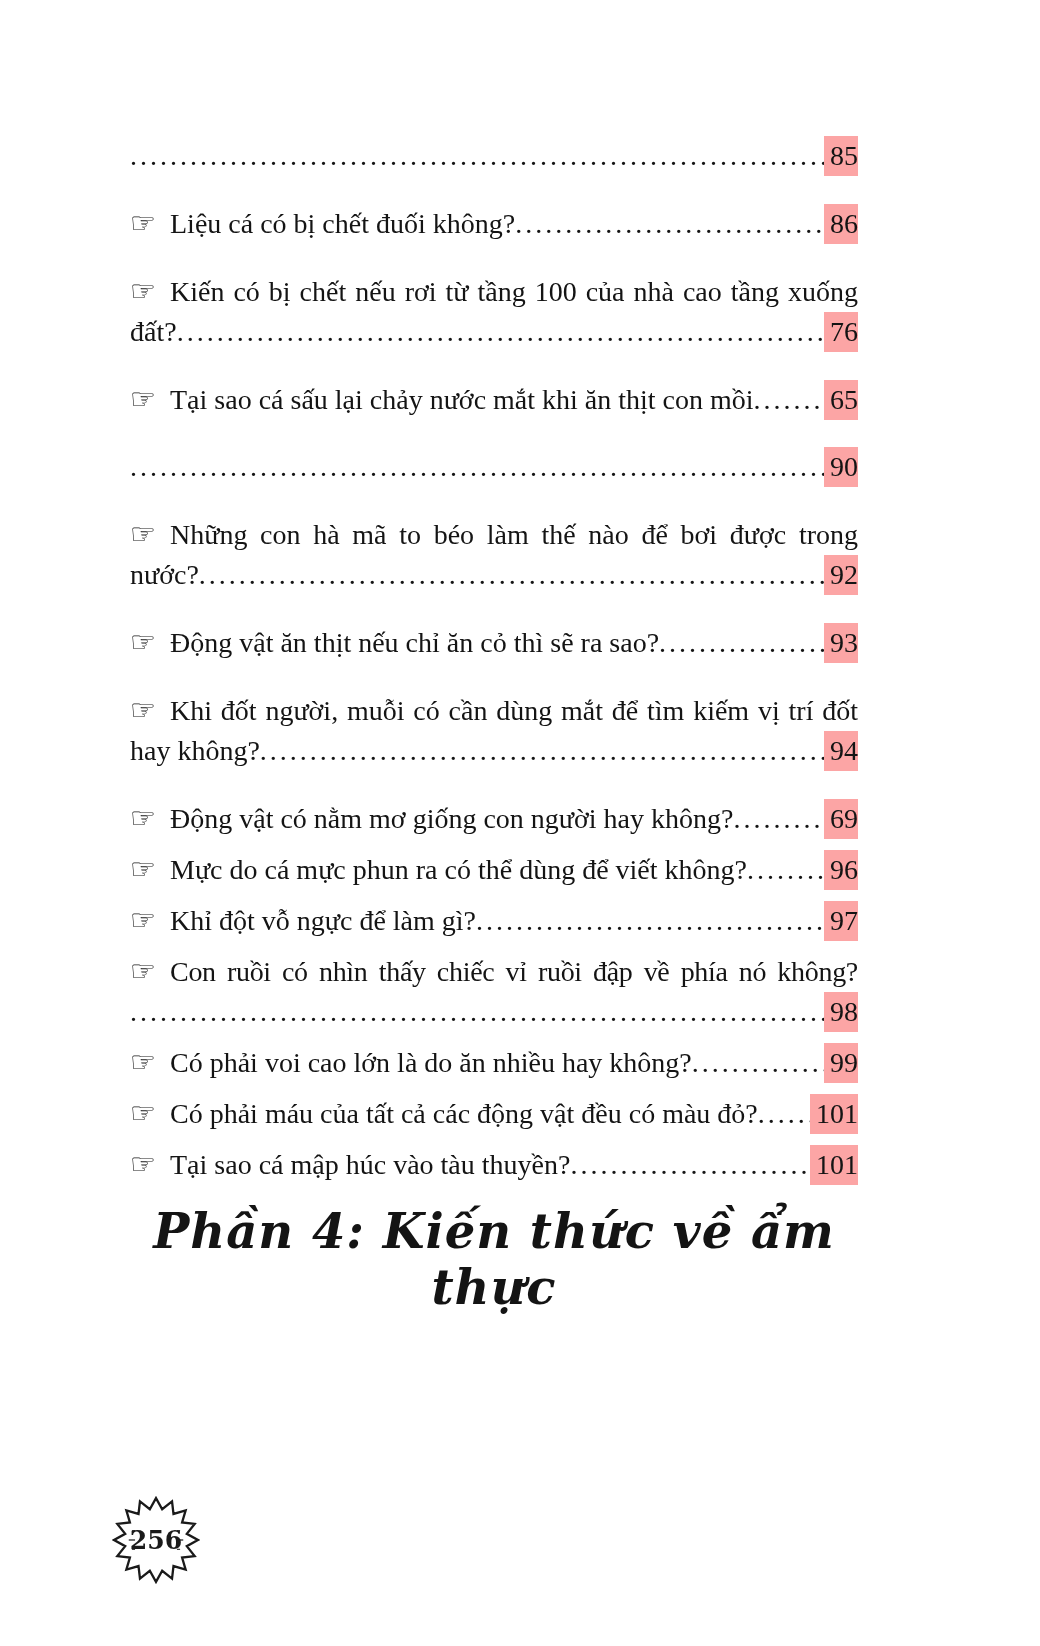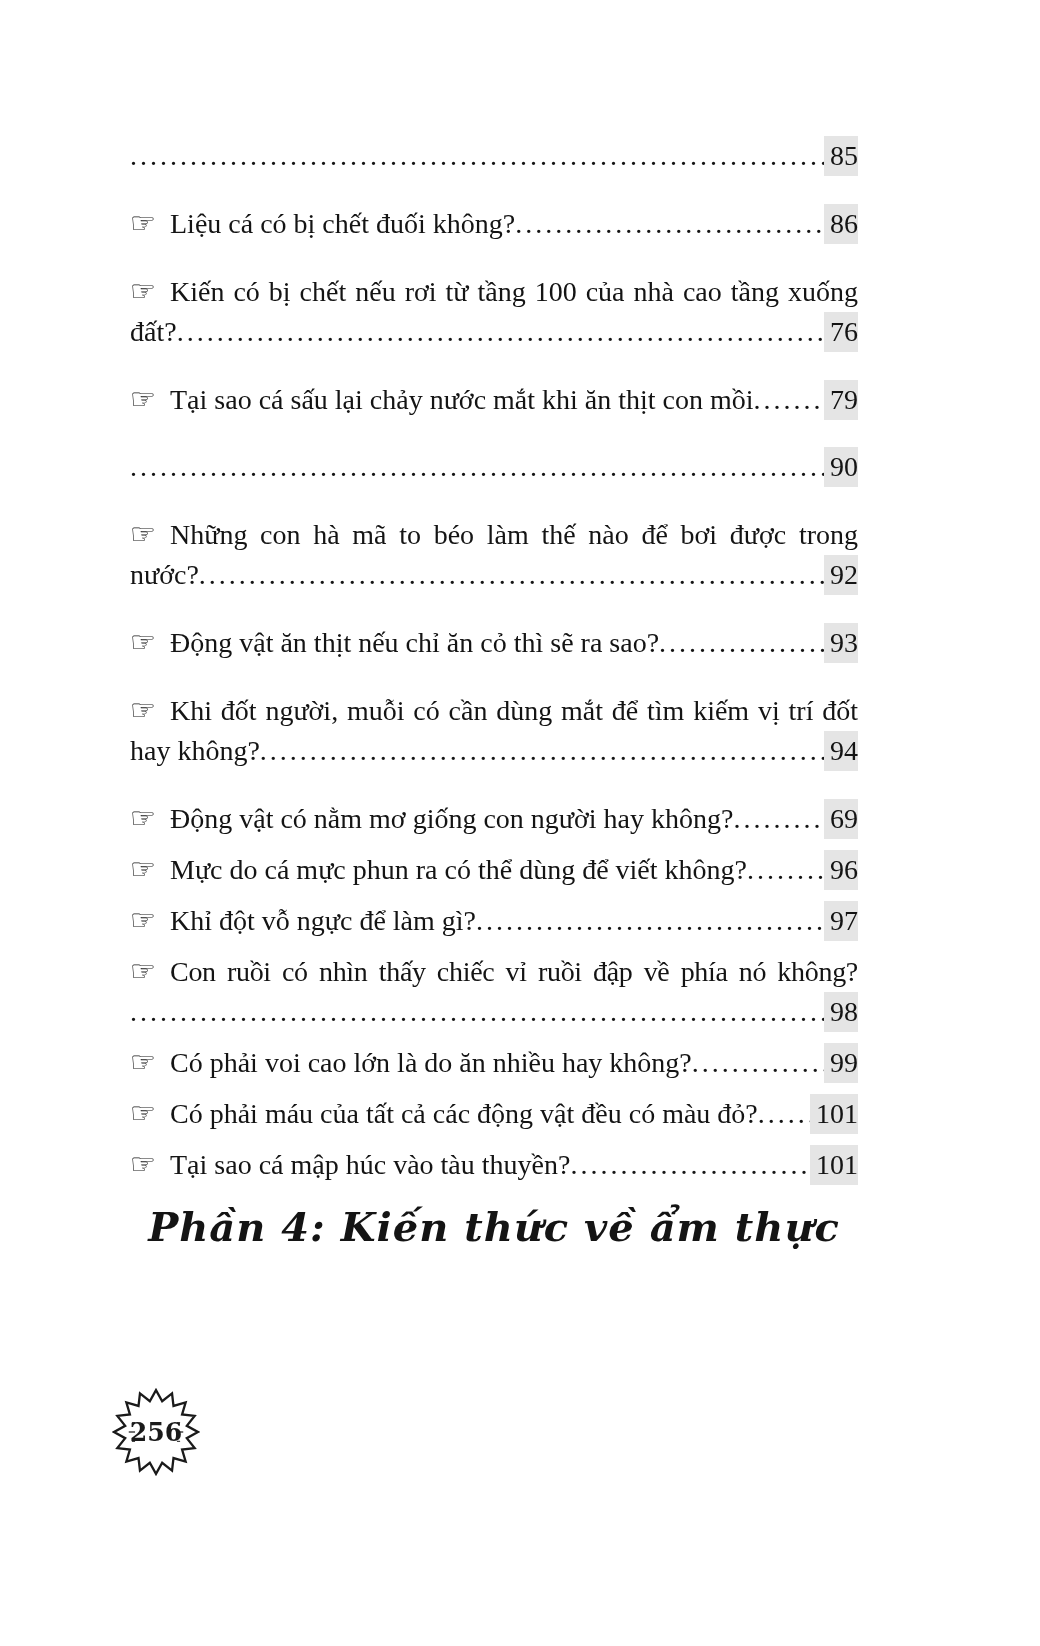--- a/index.html
+++ b/index.html
@@ -43,49 +43,49 @@
   }
   .dots::after {
     content: "..........................................................................................................................................................";
     letter-spacing: 3px;
   }
 
   .entry-page {
     position: absolute;
     right: 0;
     bottom: 0;
-    background: #e5e5e5;
+    background: #fca5a5;
     padding-left: 6px;
     line-height: 40px;
   }
 
   
   .own .full-line {
     text-align: justify;
     text-align-last: justify;
   }
   .own .entry-text { letter-spacing: -0.3px; }
   .dots-row { line-height: 40px; }
 
   
   .section-heading {
     margin-top: 18px;
     text-align: center;
     font-family: "DejaVu Serif", serif;
     font-style: italic;
     font-weight: 700;
-    font-size: 40px;
+    font-size: 48px;
     letter-spacing: 1px;
   }
 
   
   .page-badge {
     position: absolute;
     left: 112px;
-    top: 1388px;
+    top: 1496px;
     width: 88px;
     height: 88px;
   }
   .page-badge svg { display: block; }
 </style>
 </head>
 <body>
 
 <main class="page">
 
@@ -95,21 +95,21 @@
 
   <div class="toc-entry sp-lg">
     <span class="hand">☞</span><span class="entry-text">Liệu cá có bị chết đuối không?</span><span class="dots"></span><span class="entry-page">86</span>
   </div>
 
   <div class="toc-entry sp-lg">
     <span class="hand">☞</span><span class="entry-text">Kiến có bị chết nếu rơi từ tầng 100 của nhà cao tầng xuống đất?</span><span class="dots"></span><span class="entry-page">76</span>
   </div>
 
   <div class="toc-entry sp-lg">
-    <span class="hand">☞</span><span class="entry-text">Tại sao cá sấu lại chảy nước mắt khi ăn thịt con mồi</span><span class="dots"></span><span class="entry-page">79</span>
+    <span class="hand">☞</span><span class="entry-text">Tại sao cá sấu lại chảy nước mắt khi ăn thịt con mồi</span><span class="dots"></span><span class="entry-page">65</span>
   </div>
 
   <div class="toc-entry sp-lg own">
     <div class="dots-row"><span class="dots"></span></div>
     <span class="entry-page">90</span>
   </div>
 
   <div class="toc-entry sp-lg">
     <span class="hand">☞</span><span class="entry-text">Những con hà mã to béo làm thế nào để bơi được trong nước?</span><span class="dots"></span><span class="entry-page">92</span>
   </div>

